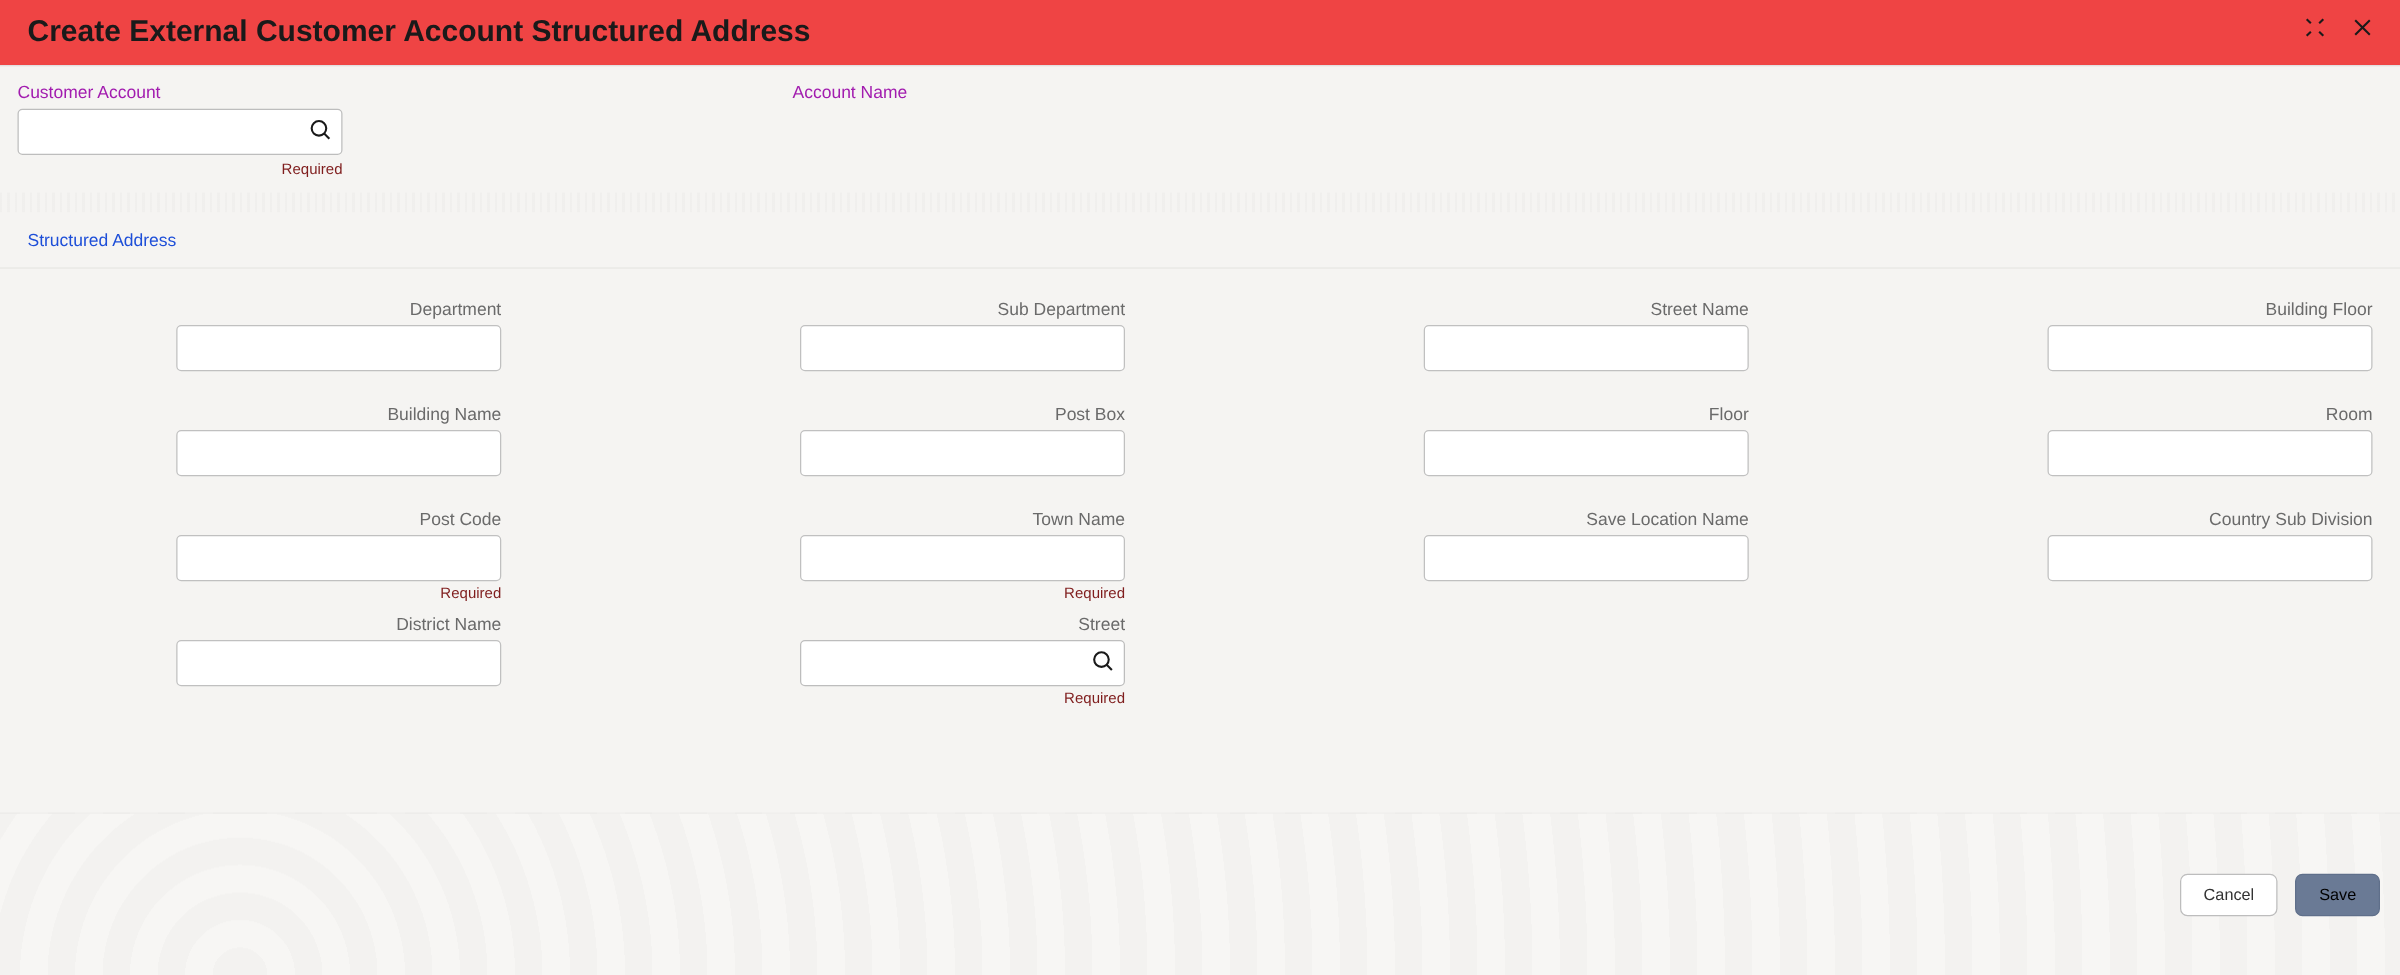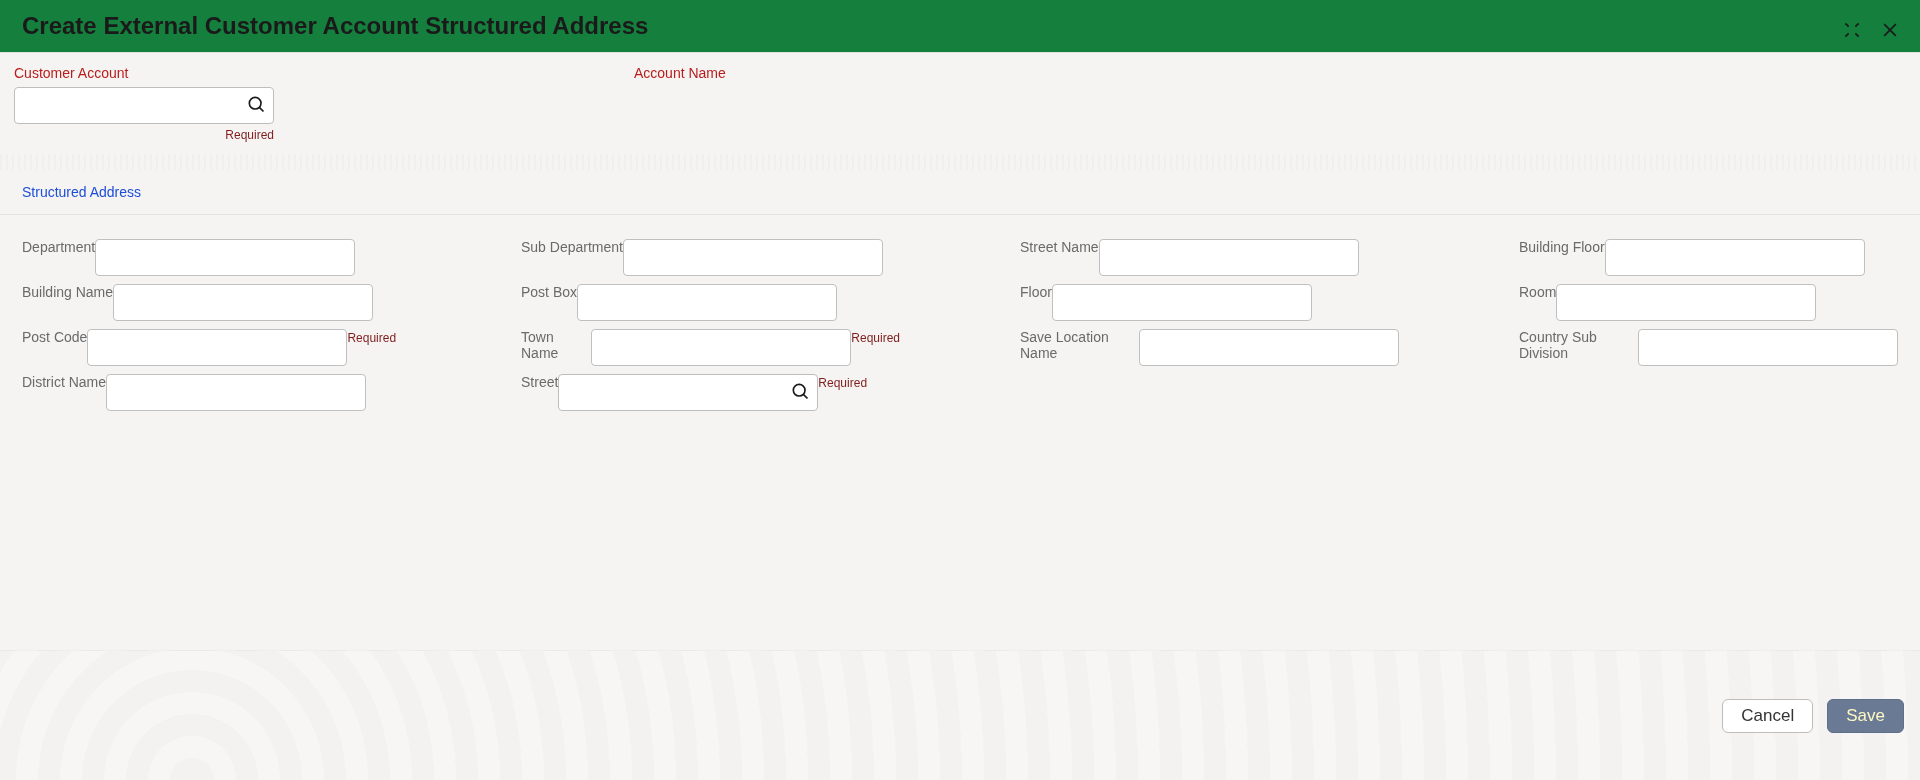--- a/index.html
+++ b/index.html
@@ -11,26 +11,26 @@
       font-family: "Segoe UI", Arial, sans-serif;
       background: #f5f4f2;
       color: #333;
       width: 1920px;
       height: 780px;
       overflow: hidden;
       position: relative;
     }
     
     .header {
-      background: #15803d;
+      background: #ef4444;
       border-bottom: 1px solid #e0e0e0;
       padding: 12px 20px 12px 22px;
       display: flex;
       justify-content: space-between;
-      align-items: flex-end;
+      align-items: flex-start;
     }
     .header-title {
       font-size: 24px;
       font-weight: 700;
       color: #1a1a1a;
     }
     .header-actions {
       display: flex;
       align-items: center;
       gap: 18px;
@@ -58,21 +58,21 @@
     }
     .field-block {
       display: flex;
       flex-direction: column;
     }
     .field-block.narrow {
       width: 260px;
     }
     .field-label {
       font-size: 14px;
-      color: #b91c1c;
+      color: #a21caf;
       margin-bottom: 6px;
     }
     .lookup-field {
       position: relative;
       display: flex;
       align-items: center;
     }
     .lookup-input {
       width: 260px;
       height: 37px;
@@ -122,21 +122,22 @@
     .form-grid {
       padding: 24px 22px 24px 22px;
       display: grid;
       grid-template-columns: repeat(4, 1fr);
       column-gap: 120px;
       row-gap: 8px;
       background: #f5f4f2;
     }
     .form-field {
       display: flex;
-      flex-direction: row;
+      flex-direction: column;
+      align-items: flex-end;
     }
     .form-label {
       font-size: 14px;
       color: #6a6a6a;
       margin-bottom: 5px;
     }
     .text-input {
       height: 37px;
       width: 100%;
       max-width: 260px;
@@ -165,33 +166,33 @@
       justify-content: flex-end;
       align-items: center;
       padding: 0 16px;
       background: repeating-radial-gradient(circle at 10% 100%, rgba(0,0,0,0.015) 0 22px, rgba(0,0,0,0) 22px 44px), #f7f6f4;
       border-top: 1px solid rgba(0,0,0,0.03);
     }
     .btn {
       height: 34px;
       padding: 0 18px;
       border-radius: 6px;
-      font-size: 17px;
+      font-size: 13px;
       cursor: pointer;
       border: 1px solid transparent;
     }
     .btn-cancel {
       background: #fff;
       border: 1px solid #bdbdbd;
       color: #333;
       margin-right: 14px;
     }
     .btn-save {
       background: #6a7a95;
-      color: #fef9c3;
+      color: #000000;
       border: 1px solid #5f6f8a;
     }
   </style>
 </head>
 <body>
 
 <div class="header">
   <div class="header-title">Create External Customer Account Structured Address</div>
   <div class="header-actions">
     <span class="header-icon">

